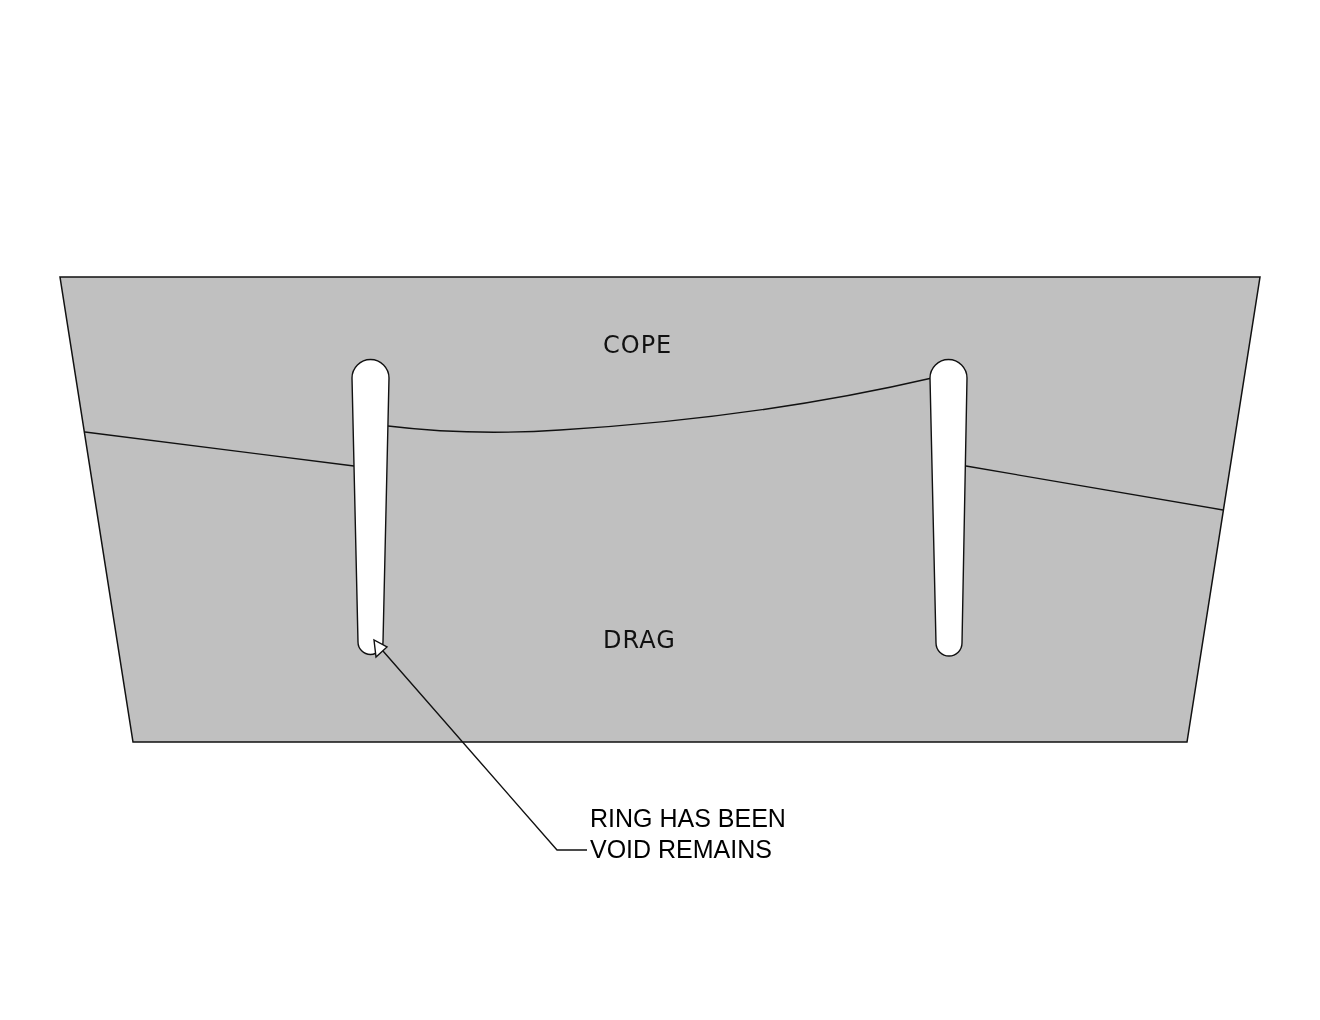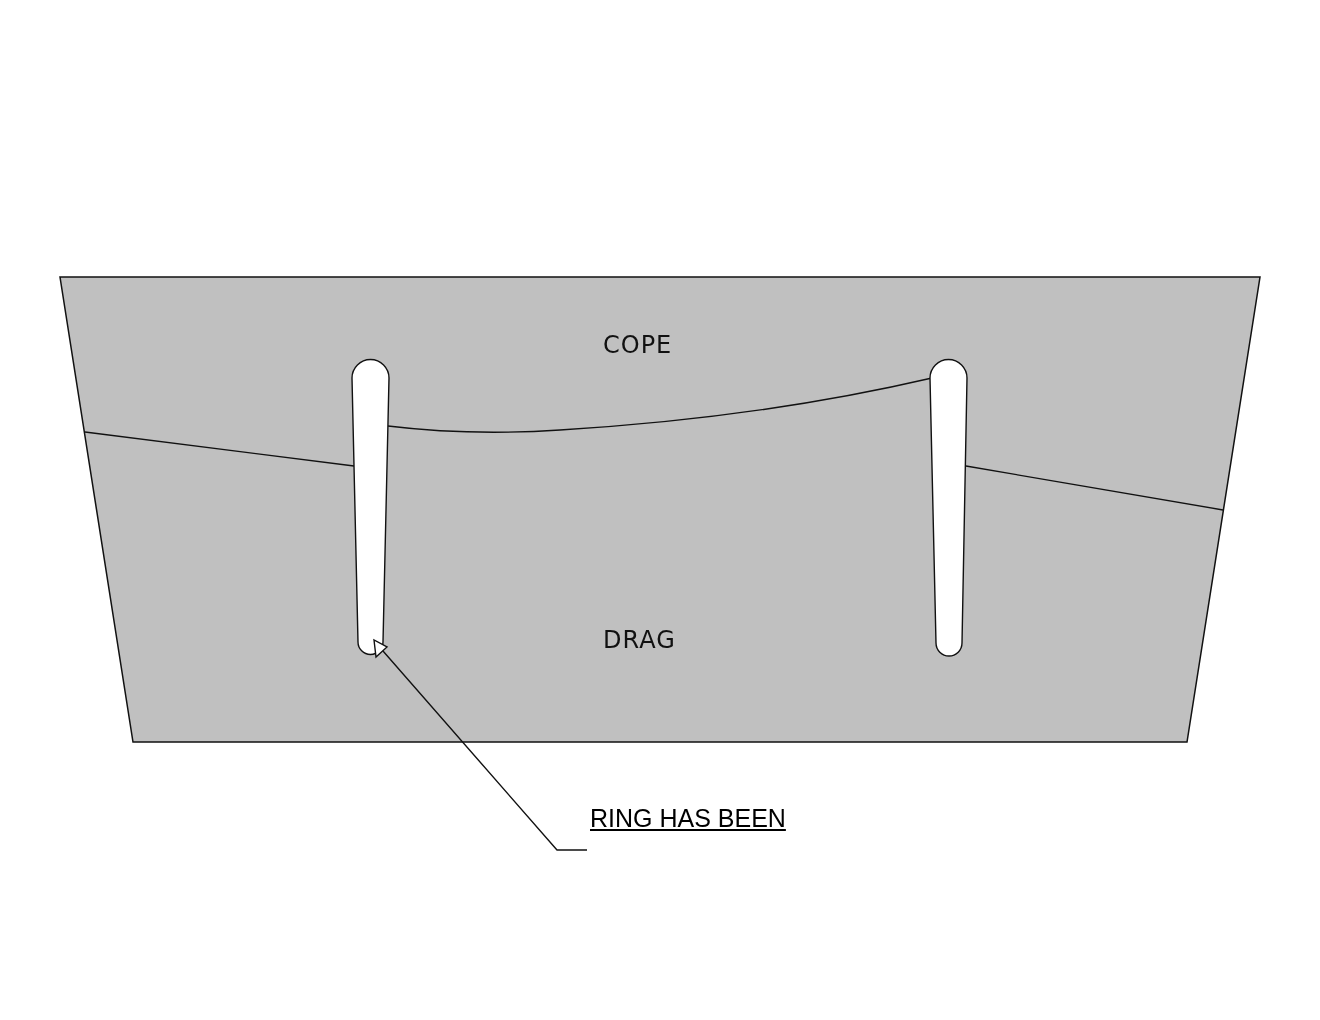--- a/index.html
+++ b/index.html
@@ -1,20 +1,20 @@
 <!DOCTYPE html>
 <html><head>
   <meta charset="utf-8">
   <style>
     html, body { margin: 0; padding: 0; background: #ffffff; }
     body { width: 1320px; height: 1020px; position: relative; overflow: hidden; }
     #diagram { position: absolute; left: 0; top: 0; width: 1320px; height: 1020px; }
     .label-sec { font-family: "DejaVu Sans", sans-serif; font-size: 24px; fill: #111; letter-spacing: 1px; }
     .note { position: absolute; left: 590px; top: 803px; font-family: "Liberation Sans", sans-serif; font-size: 25px; line-height: 30.5px; color: #000; }
-    .note div { white-space: nowrap; text-decoration: underline; }
+    .note div { white-space: nowrap; }
   </style>
 </head>
 <body>
 
 <svg id="diagram" viewBox="0 0 1320 1020" xmlns="http://www.w3.org/2000/svg">
 
   <polygon points="60,277 1260,277 1187,742 133,742" fill="#c0c0c0" stroke="#111" stroke-width="1.5"></polygon>
 
   <line x1="85" y1="432" x2="354" y2="466" stroke="#111" stroke-width="1.3"></line>
 
@@ -29,13 +29,14 @@
   <text class="label-sec" x="603" y="353">COPE</text>
   <text class="label-sec" x="603" y="648">DRAG</text>
 
   <polyline points="587,850 557,850 376,643" fill="none" stroke="#111" stroke-width="1.4"></polyline>
 
   <path d="M374,640 L376,657 L387,647 Z" fill="#ffffff" stroke="#111" stroke-width="1.4"></path>
 </svg>
 
 <div class="note">
   <div>RING HAS BEEN</div>
+  <div>VOID REMAINS</div>
 </div>
 
 </body></html>

